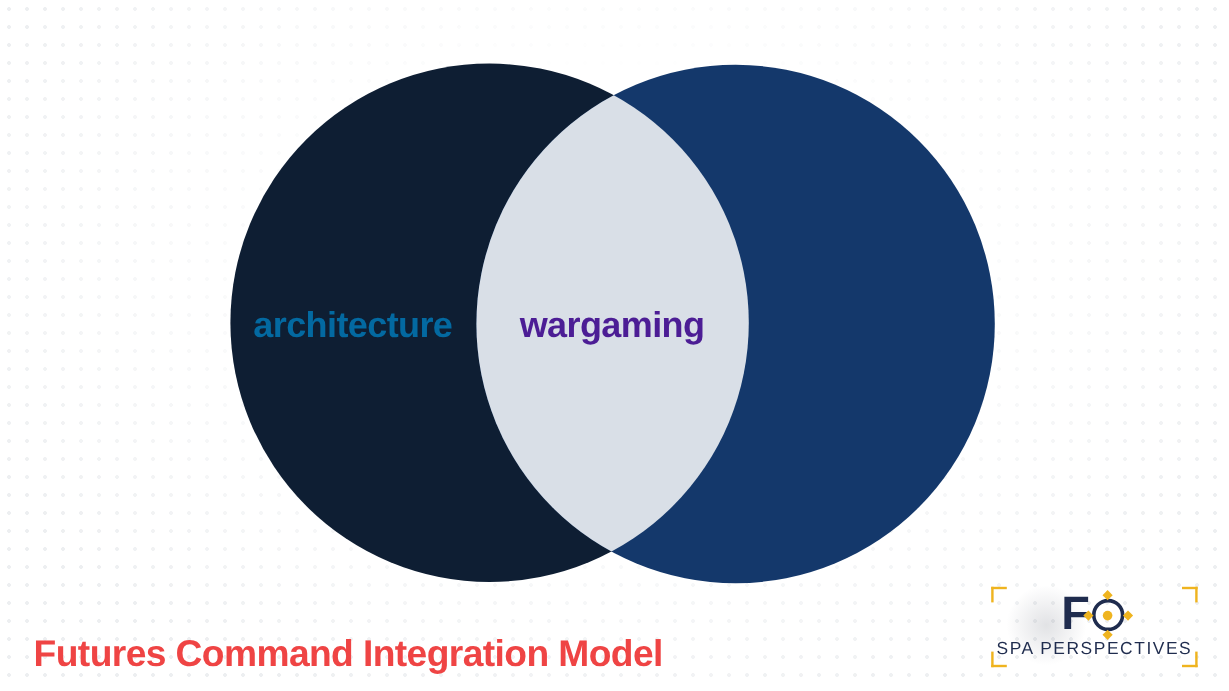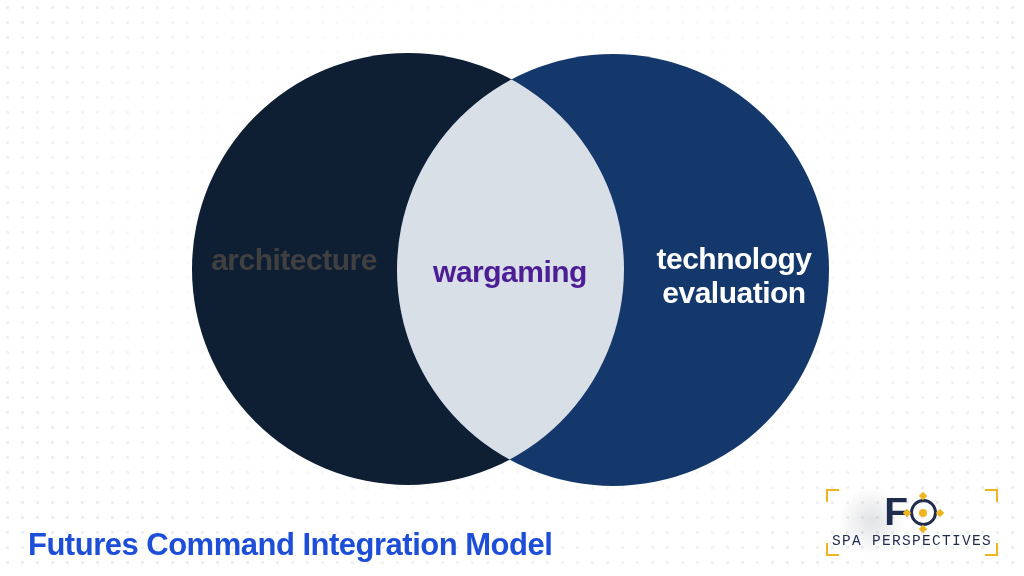--- a/index.html
+++ b/index.html
@@ -63,48 +63,47 @@
   }
   .tick { position:absolute; width:6px; height:6px; background:var(--gold); transform:rotate(45deg); }
   .tick.n { left:50%; top:-9px;  margin-left:-3px; }
   .tick.s { left:50%; bottom:-9px; margin-left:-3px; }
   .tick.w { top:50%;  left:-9px; margin-top:-3px; }
   .tick.e { top:50%;  right:-9px; margin-top:-3px; }
 
   .logo-sub {
     position:absolute; left:0; right:0; top:44px;
     text-align:center; color:var(--navy);
-    font-size:14.5px; letter-spacing:1.3px; font-weight:normal; white-space:nowrap;font-family:Liberation Mono, monospace;
+    font-size:14.5px; letter-spacing:1.3px; font-weight:normal; white-space:nowrap;
   }
 </style>
 </head>
 <body>
 
 <div class="stage">
 
   <div class="dots"></div>
 
   <svg class="venn-svg" width="1024" height="576" viewBox="0 0 1024 576">
     <defs>
       <clipPath id="rightClip">
           <circle cx="613" cy="270" r="216"></circle>
         </clipPath>
     </defs>
     <circle cx="408" cy="269" r="216" fill="#0E1E33"></circle>
     <circle cx="613" cy="270" r="216" fill="#14386B"></circle>
     <circle cx="408" cy="269" r="216" clip-path="url(#rightClip)" fill="#D9DFE7"></circle>
   </svg>
 
-  <div class="venn-label" style="left: 294px; top: 260px; color: #404040;">architecture</div>
+  <div class="venn-label" style="left: 294px; top: 272px; color: #0369a1;">architecture</div>
 
   <div class="venn-label" style="left: 510px; top: 272px; color: #4c1d95;">wargaming</div>
 
-  <div class="venn-label wrap" style="left: 734px; top: 276px; color: rgb(255, 255, 255);">technology evaluation</div>
 
-  <div class="slide-title" style="color: #1d4ed8;">Futures Command Integration Model</div>
+  <div class="slide-title" style="color: #ef4444;">Futures Command Integration Model</div>
 
   <div class="logo">
     <div class="glow"></div>
     <span class="bracket tl"></span>
     <span class="bracket tr"></span>
     <span class="bracket bl"></span>
     <span class="bracket br"></span>
 
     <div class="logo-word">
       <span>F</span>

